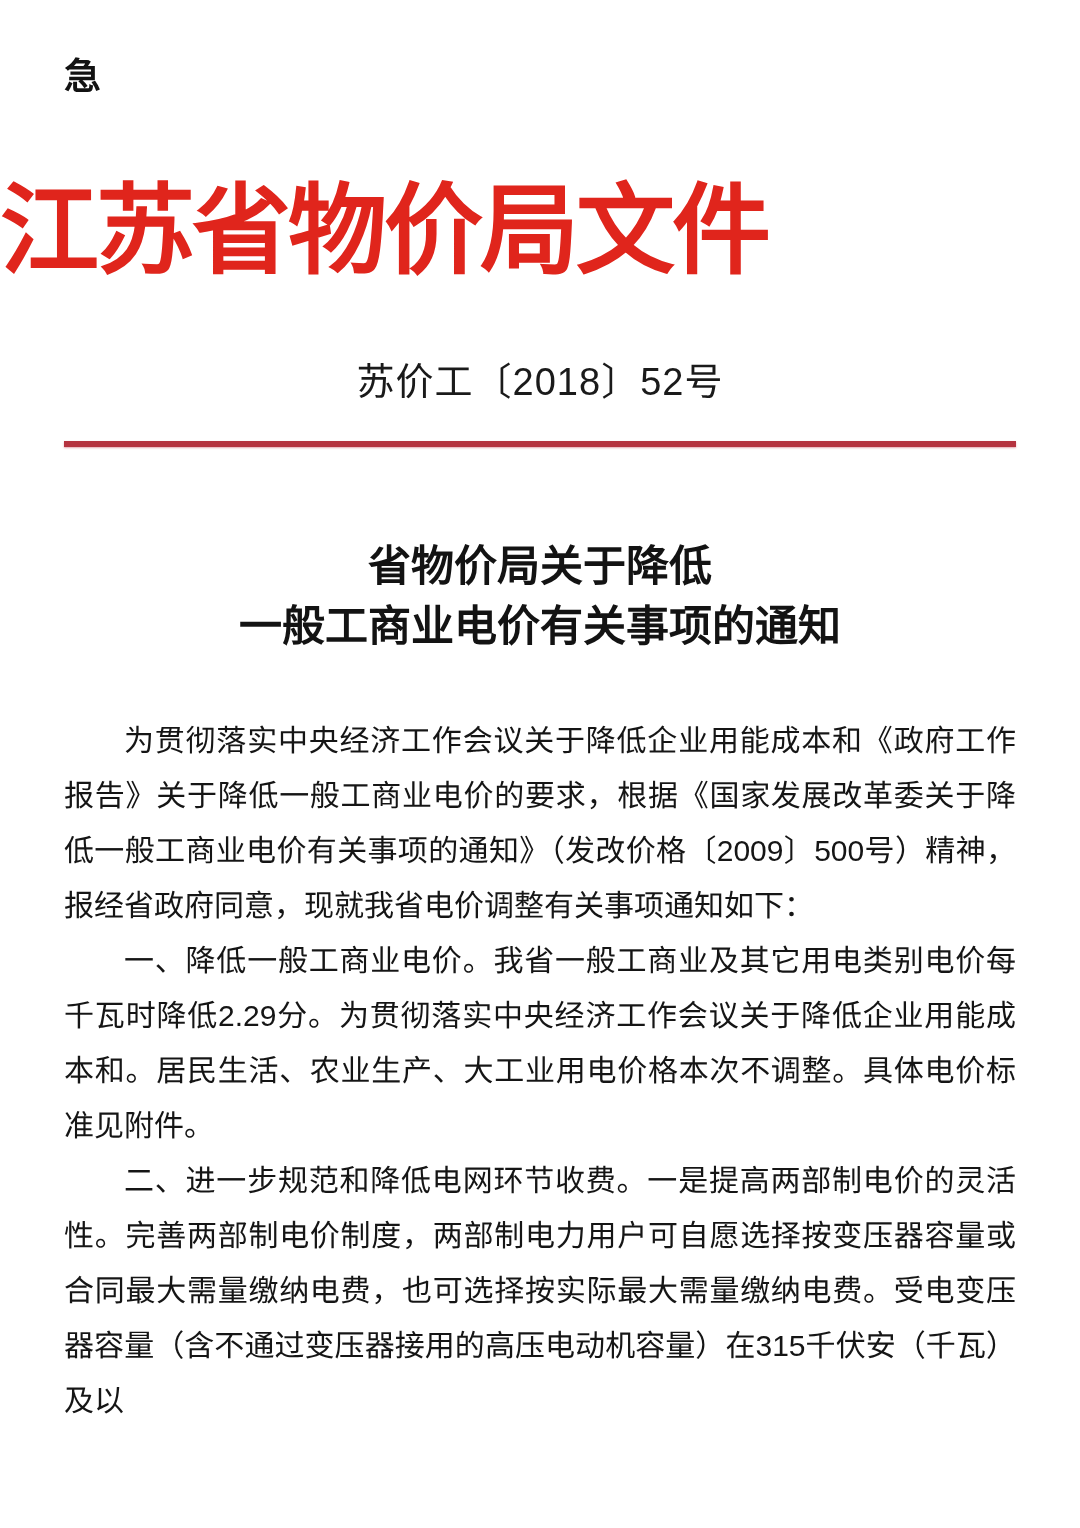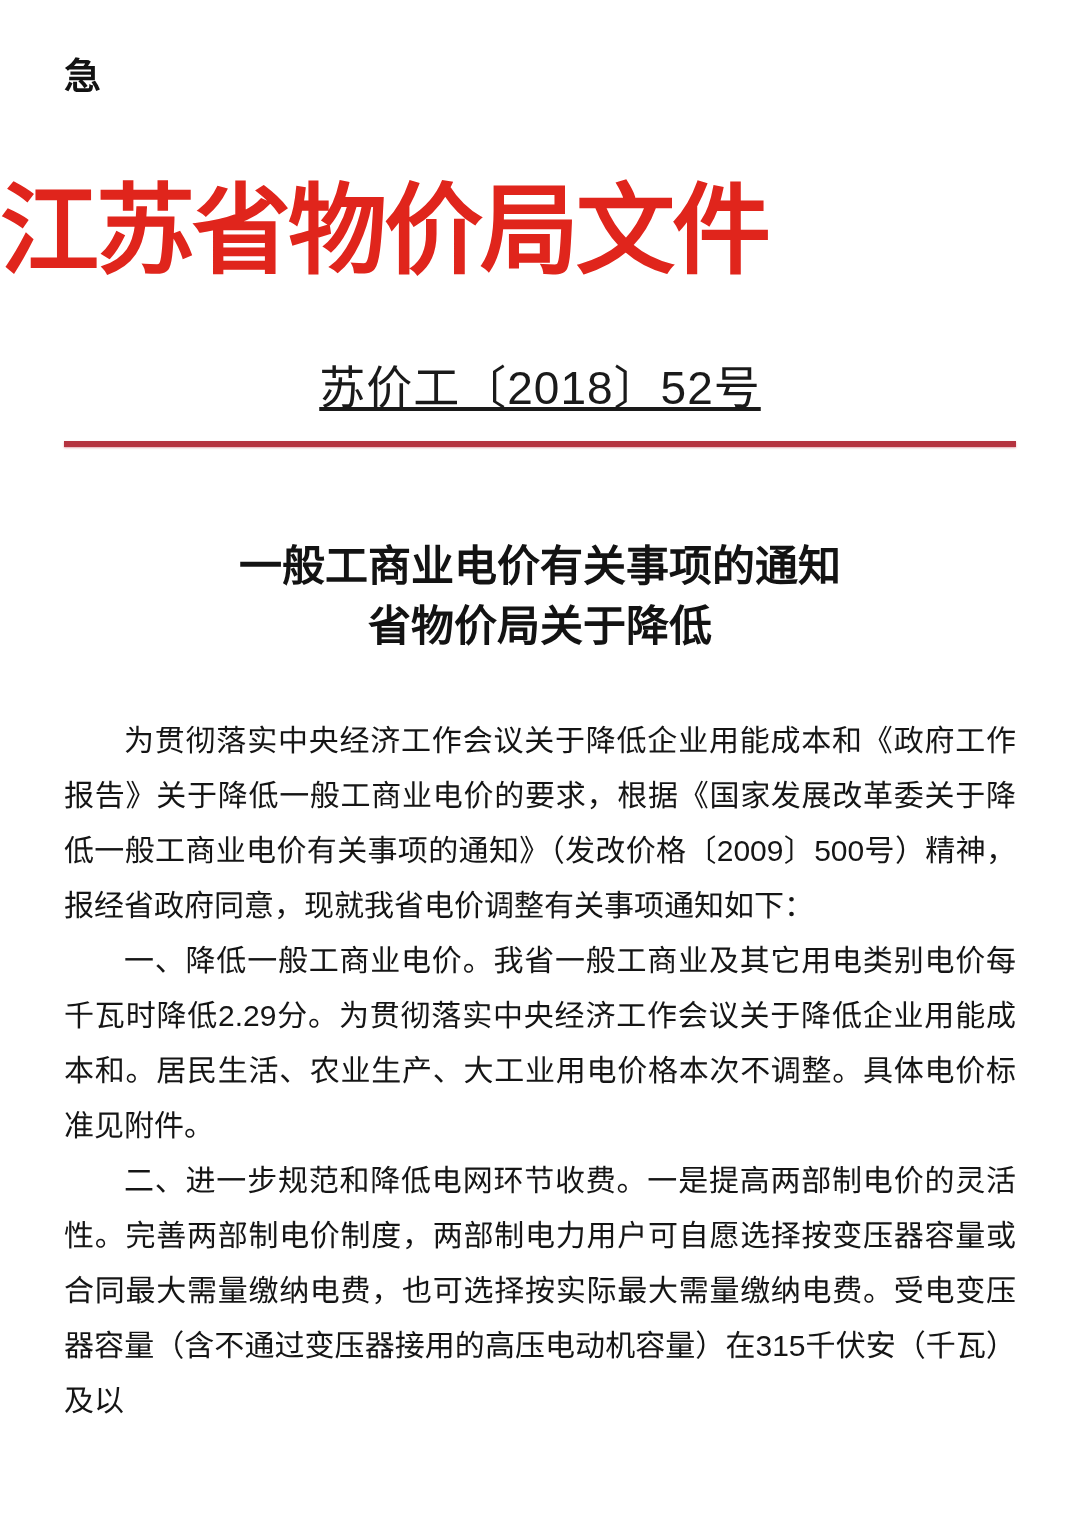--- a/index.html
+++ b/index.html
@@ -43,24 +43,23 @@
     letter-spacing: -3px;
     color: var(--header-red);
     white-space: nowrap;
   }
   .doc-number {
     position: absolute;
     top: 351px;
     left: 0;
     width: 100%;
     text-align: center;
-    font-size: 46px;
+    font-size: 38px;
     letter-spacing: 1px;
     color: #1a1a1a;
-    text-decoration: underline;
   }
   .divider {
     position: absolute;
     top: 441px;
     left: 64px;
     width: 952px;
     height: 6px;
     background: var(--divider-red);
     box-shadow: 0 1px 2px rgba(197, 62, 80, 0.45);
   }
@@ -97,22 +96,22 @@
 
   <div class="urgency">急</div>
 
   <div class="header-title">江苏省物价局文件</div>
 
   <div class="doc-number">苏价工〔2018〕52号</div>
 
   <div class="divider"></div>
 
   <div class="notice-title">
+    <span class="title-line">省物价局关于降低</span>
     <span class="title-line">一般工商业电价有关事项的通知</span>
-    <span class="title-line">省物价局关于降低</span>
   </div>
 
   <div class="body-text">
     <p class="indent">为贯彻落实中央经济工作会议关于降低企业用能成本和《政府工作报告》关于降低一般工商业电价的要求，根据《国家发展改革委关于降低一般工商业电价有关事项的通知》（发改价格〔2009〕500号）精神，报经省政府同意，现就我省电价调整有关事项通知如下：</p>
     <p class="indent">一、降低一般工商业电价。我省一般工商业及其它用电类别电价每千瓦时降低2.29分。为贯彻落实中央经济工作会议关于降低企业用能成本和。居民生活、农业生产、大工业用电价格本次不调整。具体电价标准见附件。</p>
     <p class="indent">二、进一步规范和降低电网环节收费。一是提高两部制电价的灵活性。完善两部制电价制度，两部制电力用户可自愿选择按变压器容量或合同最大需量缴纳电费，也可选择按实际最大需量缴纳电费。受电变压器容量（含不通过变压器接用的高压电动机容量）在315千伏安（千瓦）及以</p>
   </div>
 
 </div>
 

